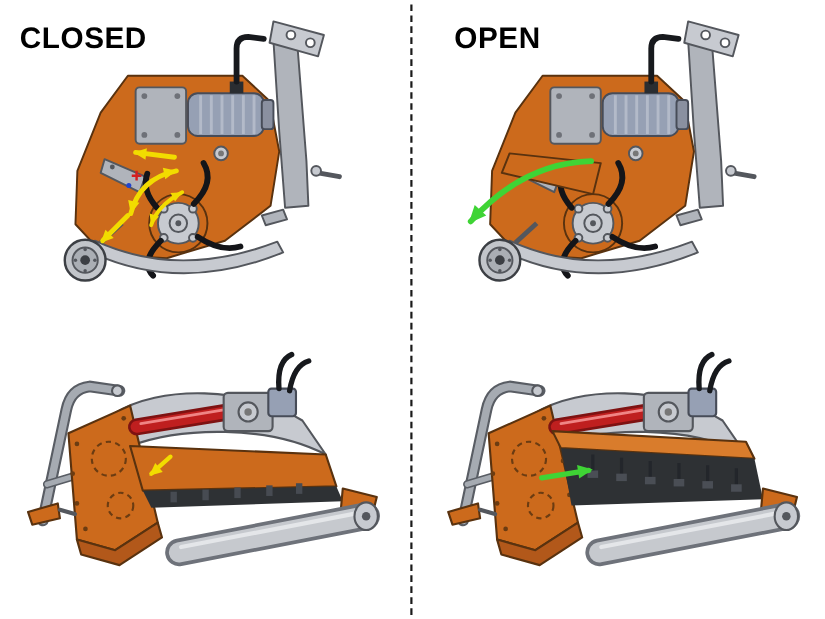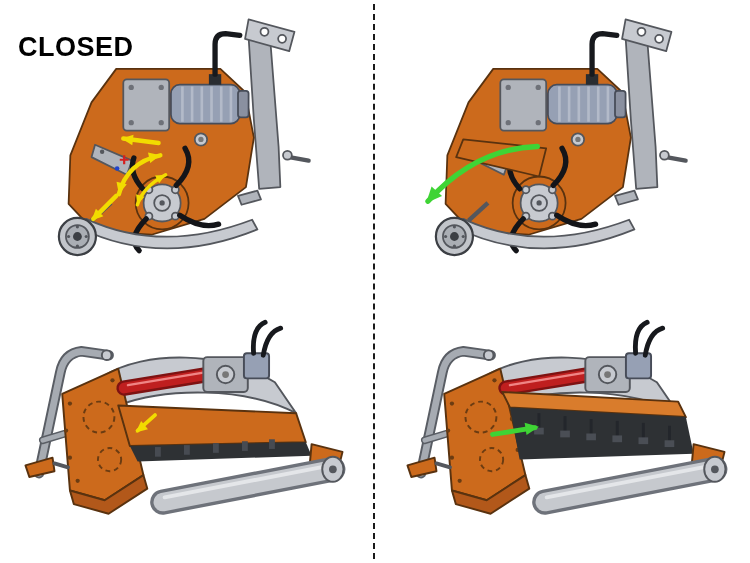--- a/index.html
+++ b/index.html
@@ -1,19 +1,19 @@
 <!DOCTYPE html>
 <html style="--background: #ffffff; --divider: #1a1a1a; --label-text: #000000; --body-orange: #cc6a1c; --body-orange-light: #d97c2c; --metal-gray: #c7cad0; --motor-gray: #96a0b4; --cylinder-red: #bf1f1f; --closed-arrow: #f2dc00; --open-arrow: #3fd435;"><head>
 <meta charset="utf-8">
 <style>
   * { margin:0; padding:0; box-sizing:border-box; }
   html,body { width:750px; height:563px; background:#ffffff; font-family:"Liberation Sans",sans-serif; overflow:hidden; }
   #page { position:relative; width:750px; height:563px; background:var(--background,#fff); }
   .panel-label { position:absolute; font-weight:bold; font-size:27px; color:var(--label-text,#000); letter-spacing:.5px; }
-  #label-closed { left:18px; top:32px; }
+  #label-closed { left:18px; top:20px; }
   #label-open  { left:413px; top:20px; }
   #divider { position:absolute; left:373px; top:4px; height:555px; width:0; border-left:2.5px dashed var(--divider,#111); }
   .fig { position:absolute; }
   #fig-side-closed { left:28px;  top:14px; }
   #fig-side-open   { left:405px; top:14px; }
   #fig-iso-closed  { left:10px;  top:303px; }
   #fig-iso-open    { left:392px; top:303px; }
 
   
   .orange    { fill:var(--body-orange,#cc6a1c); stroke:#59320f; stroke-width:2; stroke-linejoin:round; }
@@ -162,20 +162,21 @@
           <line x1="158" y1="206" x2="334" y2="172" stroke="#c6c9ce" stroke-width="19" stroke-linecap="round"></line>
           <line x1="160" y1="201" x2="332" y2="168" stroke="#e4e6e9" stroke-width="4" stroke-linecap="round"></line>
           <ellipse cx="334" cy="172" rx="11" ry="13" class="metal"></ellipse>
           <circle cx="334" cy="172" r="4" fill="#54575d"></circle>
         </g>
       </g>
     </defs>
   </svg>
 
   <div class="panel-label" id="label-closed">CLOSED</div>
+  <div class="panel-label" id="label-open">OPEN</div>
   <div id="divider"></div>
 
   <div class="fig" id="fig-side-closed">
     <svg width="300" height="265" viewBox="0 0 340 300">
       <use href="#side-machine"></use>
       <g>
 
         <path class="yArr" d="M 148,146 L 108,141"></path>
         <path class="yHead" transform="translate(106,141) rotate(187)" d="M0,0 L-13,-6 L-13,6 Z"></path>
 

